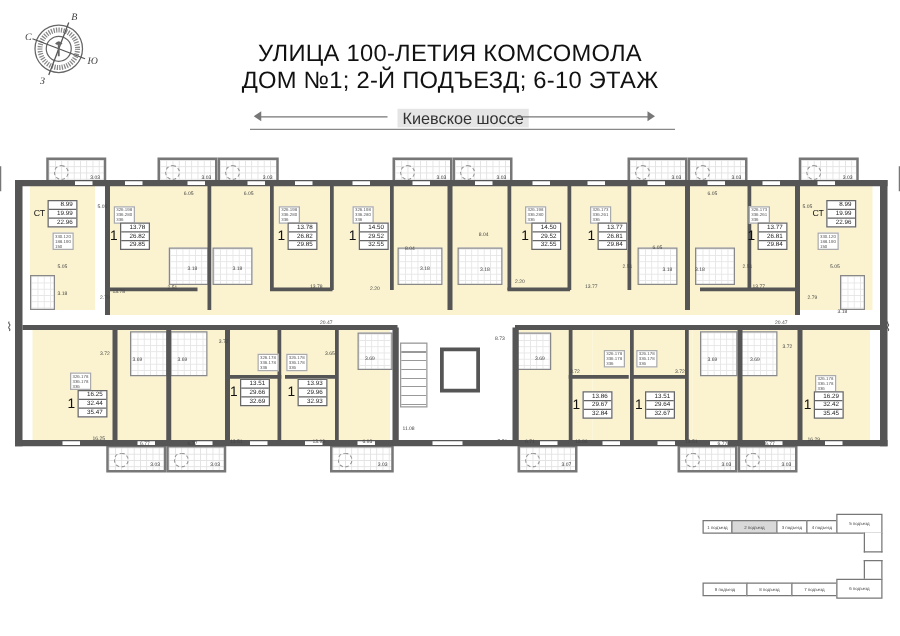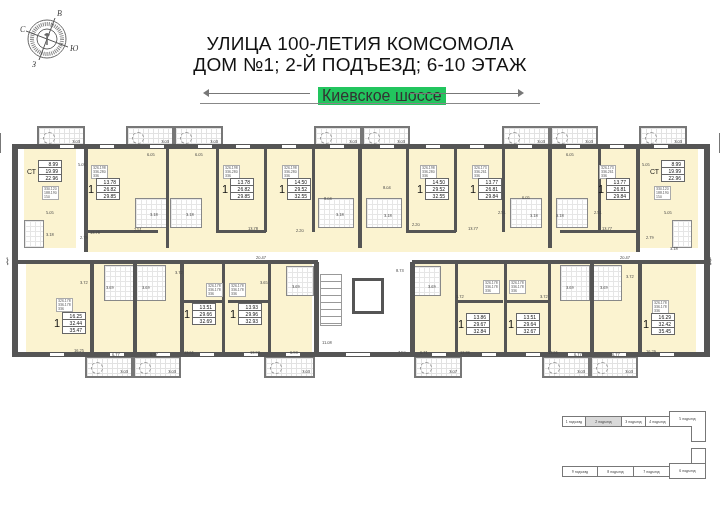--- a/index.html
+++ b/index.html
@@ -1,19 +1,19 @@
 <!DOCTYPE html>
 <html><head>
 <meta charset="utf-8">
 <style>
   * { box-sizing: border-box; margin: 0; padding: 0; }
   body { width: 720px; height: 509px; background: #ffffff; position: relative; overflow: hidden; font-family: "Liberation Sans", sans-serif; color: #222; }
   .abs { position: absolute; }
   .title { position: absolute; left: 0; width: 720px; text-align: center; font-size: 19px; color: #111; letter-spacing: 0.2px; }
-  .road-label { position: absolute; top: 87px; left: 318px; font-size: 16px; color: #333; background: #22c55e; padding: 0 4px; }
+  .road-label { position: absolute; top: 87px; left: 318px; font-size: 13px; color: #333; background: #e5e5e5; padding: 0 4px; }
   .arrow-line { position: absolute; top: 93px; height: 1px; background: #777; }
   .arrow-head { position: absolute; top: 89px; width: 0; height: 0; border-top: 4px solid transparent; border-bottom: 4px solid transparent; }
   .road-line { position: absolute; top: 103px; left: 200px; width: 340px; height: 1px; background: #888; }
   .compass { position: absolute; left: 22px; top: 14px; width: 50px; height: 50px; }
   .compass-letter { position: absolute; font-family: "Liberation Serif", serif; font-style: italic; font-size: 8px; color: #444; }
 
   .plan { position: absolute; left: 0; top: 0; width: 720px; height: 400px; }
   .room { position: absolute; background: #fbf3d0; }
   .wall { position: absolute; background: #555; }
   .wall-thin { position: absolute; background: #777; }

